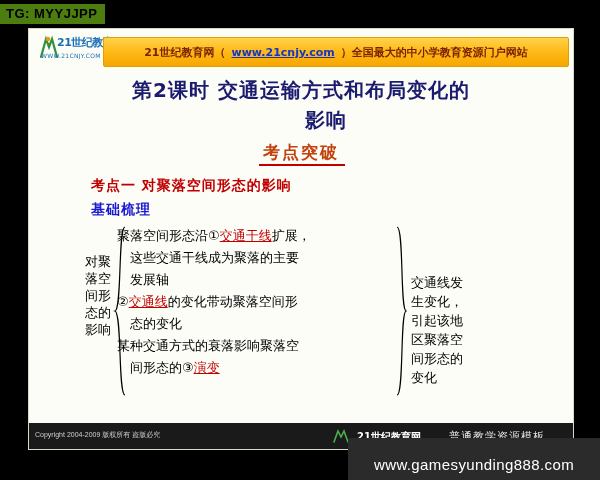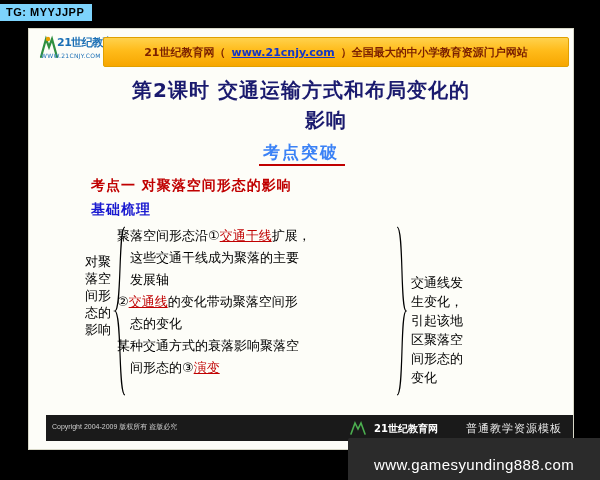--- a/index.html
+++ b/index.html
@@ -19,24 +19,24 @@
     width: 600px;
     height: 480px;
     background: #000;
   }
 
   
   .tg-tag {
     position: absolute;
     left: 0px;
     top: 4px;
-    background: #7dd3fc;
+    background: #4d7c0f;
     color: #000000;
     font-family: "Liberation Sans", sans-serif;
-    font-size: 11px;
+    font-size: 13px;
     font-weight: bold;
     padding: 2px 8px 3px 6px;
     letter-spacing: 0.5px;
     z-index: 5;
   }
 
   
   .slide {
     position: absolute;
     left: 28px;
@@ -155,21 +155,21 @@
   }
 
   .section-head {
     position: absolute;
     left: 0;
     top: 112px;
     width: 100%;
     text-align: center;
     font-size: 17px;
     font-weight: bold;
-    color: #3b82f6;
+    color: #c2410c;
     letter-spacing: 2px;
   }
   .section-underline {
     position: absolute;
     left: 230px;
     top: 135px;
     width: 86px;
     height: 2px;
     background: #c00000;
   }
@@ -263,25 +263,24 @@
     width: 104px;
     font-size: 13px;
     line-height: 19px;
     color: #000;
   }
 
   
   .footer {
     position: absolute;
     left: 0;
-    bottom: 8px;
+    bottom: 0;
     width: 100%;
     height: 26px;
     background: #1a1a1a;
-    margin-left: 17px;
   }
   .footer-left {
     position: absolute;
     left: 6px;
     top: 7px;
     color: #cfcfcf;
     font-family: "Liberation Sans", sans-serif;
     font-size: 7px;
     white-space: nowrap;
   }

